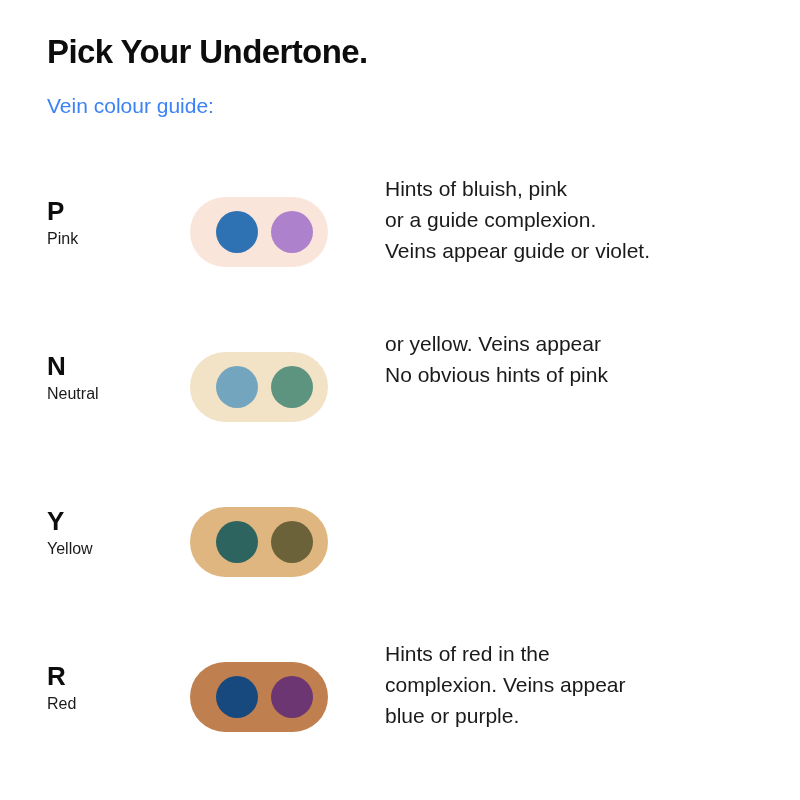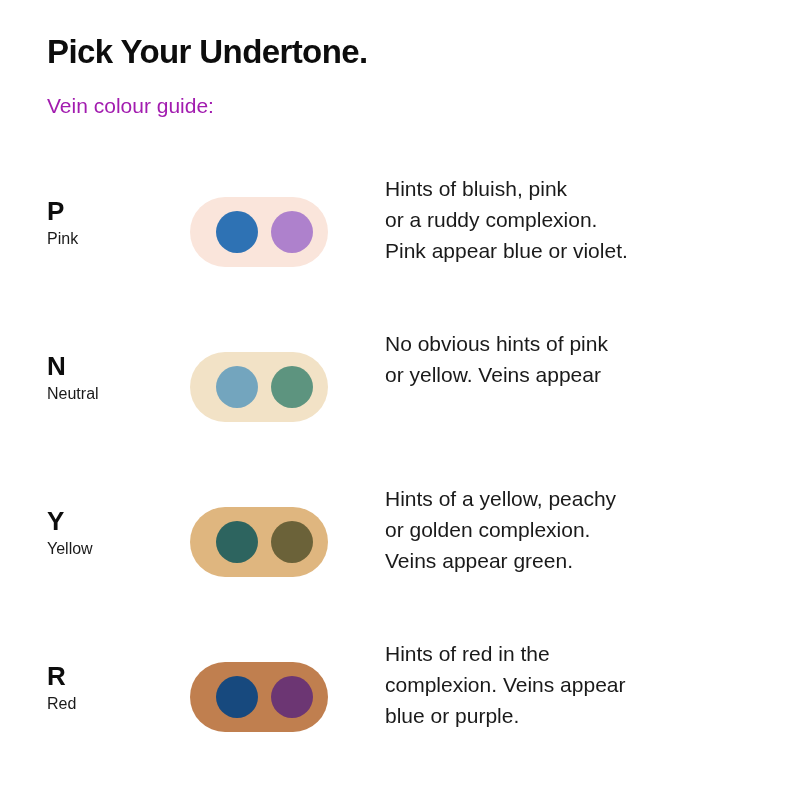--- a/index.html
+++ b/index.html
@@ -36,21 +36,21 @@
     letter-spacing: -0.6px;
     line-height: 1.1;
     color: #0d0d0d;
     margin: 0;
     white-space: nowrap;
   }
   .subtitle {
     font-size: 21px;
     font-weight: 400;
     line-height: 1.2;
-    color: #a21caf;
+    color: #3b82f6;
     margin: 0;
     padding-top: 23px;
     white-space: nowrap;
   }
 
   
   .rows {
     position: absolute;
     left: 0;
     top: 172px;
@@ -138,57 +138,52 @@
         <div class="row-name">Pink</div>
       </div>
       <div class="swatch" style="background-color: rgb(250, 229, 219);">
         <div class="dots">
           <div class="dot" style="background-color: rgb(46, 114, 180);"></div>
           <div class="dot" style="background-color: rgb(174, 129, 204);"></div>
         </div>
       </div>
       <div class="row-desc">
         <div class="line">Hints of bluish, pink</div>
-        <div class="line">or a ruddy complexion.</div>
-        <div class="line">Pink appear blue or violet.</div>
+        <div class="line">or a guide complexion.</div>
+        <div class="line">Veins appear guide or violet.</div>
       </div>
     </div>
 
     <div class="row">
       <div class="row-label">
         <div class="row-letter">N</div>
         <div class="row-name">Neutral</div>
       </div>
       <div class="swatch" style="background-color: rgb(242, 226, 198);">
         <div class="dots">
           <div class="dot" style="background-color: rgb(115, 165, 190);"></div>
           <div class="dot" style="background-color: rgb(93, 148, 127);"></div>
         </div>
       </div>
       <div class="row-desc">
+        <div class="line">or yellow. Veins appear</div>
         <div class="line">No obvious hints of pink</div>
-        <div class="line">or yellow. Veins appear</div>
       </div>
     </div>
 
     <div class="row">
       <div class="row-label">
         <div class="row-letter">Y</div>
         <div class="row-name">Yellow</div>
       </div>
       <div class="swatch" style="background-color: rgb(223, 182, 127);">
         <div class="dots">
           <div class="dot" style="background-color: rgb(45, 100, 95);"></div>
           <div class="dot" style="background-color: rgb(107, 98, 57);"></div>
         </div>
-      </div>
-      <div class="row-desc">
-        <div class="line">Hints of a yellow, peachy</div>
-        <div class="line">or golden complexion.</div>
-        <div class="line">Veins appear green.</div>
       </div>
     </div>
 
     <div class="row">
       <div class="row-label">
         <div class="row-letter">R</div>
         <div class="row-name">Red</div>
       </div>
       <div class="swatch" style="background-color: rgb(192, 127, 79);">
         <div class="dots">

